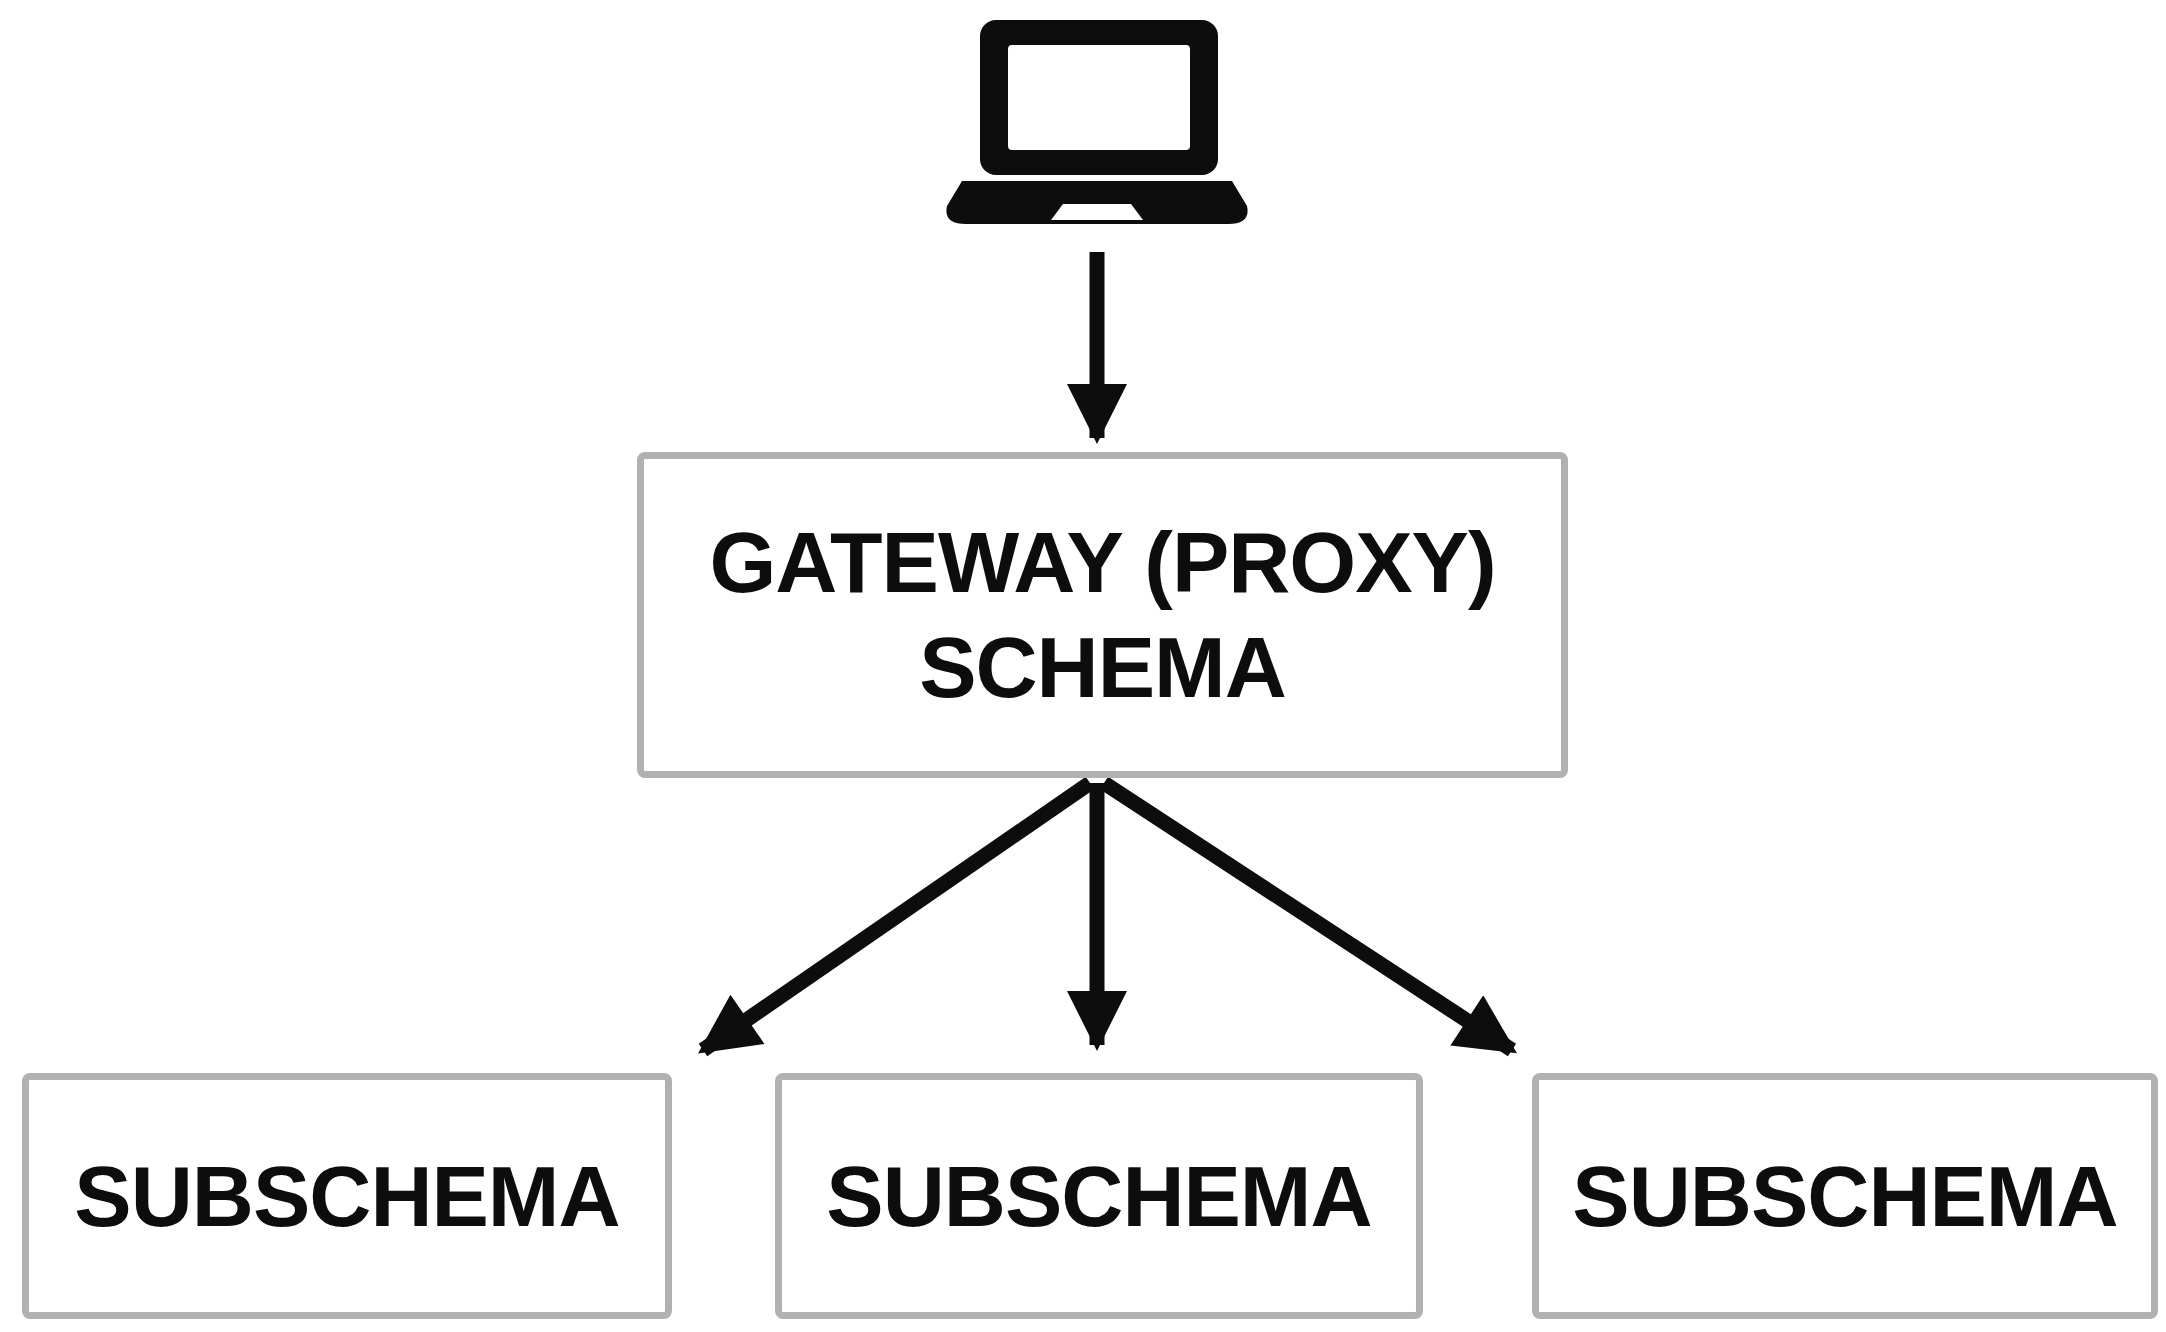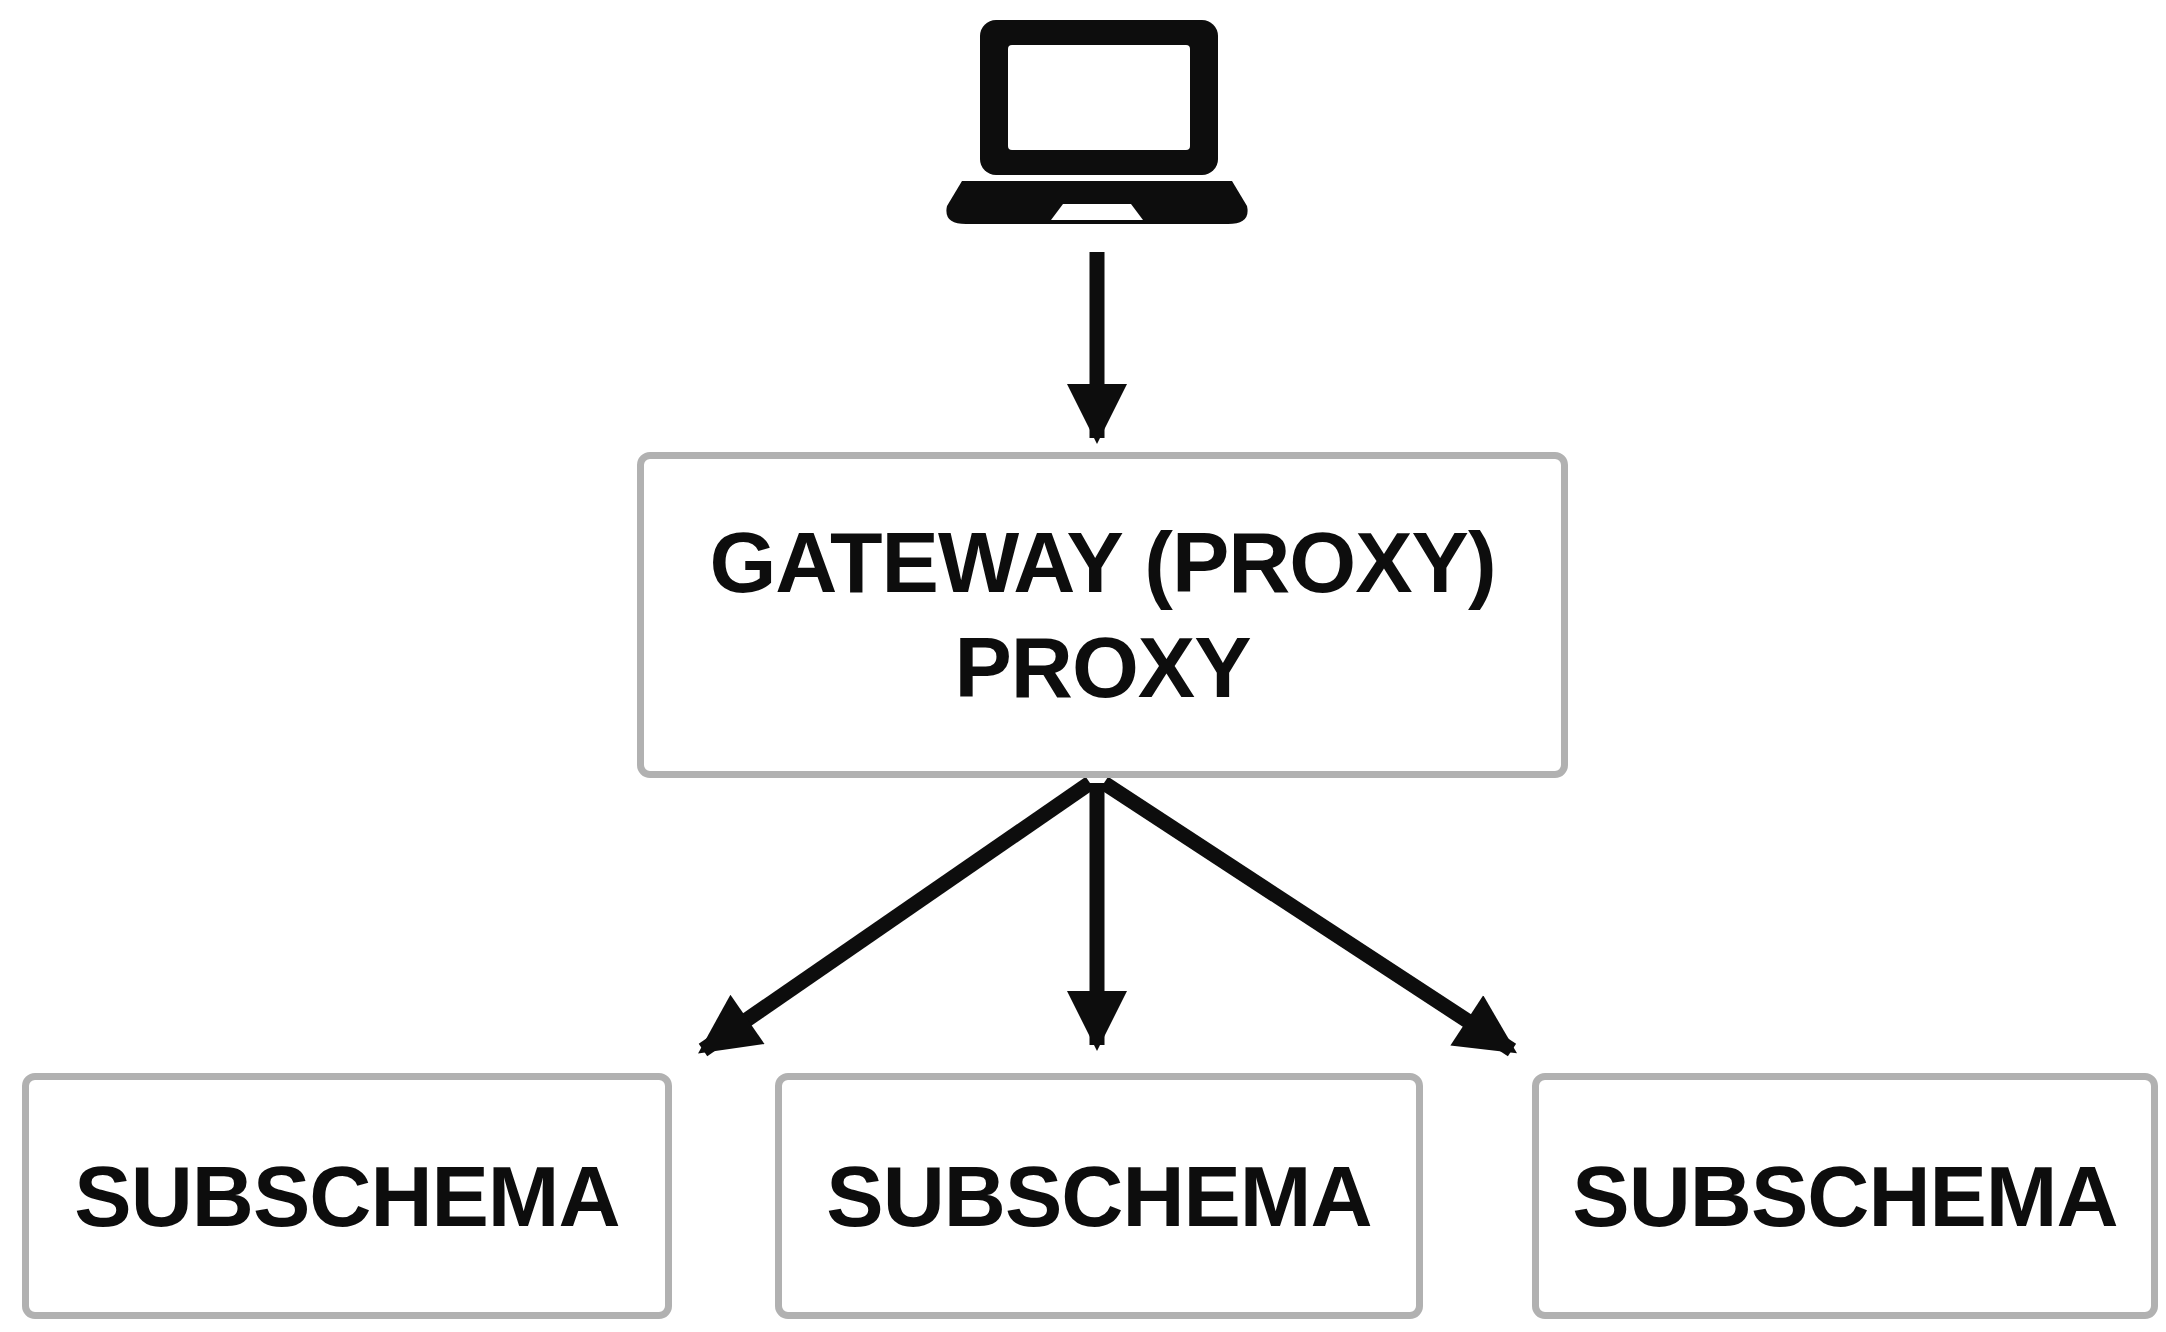--- a/index.html
+++ b/index.html
@@ -22,21 +22,21 @@
     inset:0;
     width:2166px;
     height:1332px;
     pointer-events:none;
   }
   .box{
     position:absolute;
     box-sizing:border-box;
     background:var(--box-fill);
     border:7px solid var(--box-border);
-    border-radius:13px;
+    border-radius:8px;
     display:flex;
     flex-direction:column;
     align-items:center;
     justify-content:center;
     text-align:center;
   }
   .box .label{
     color:var(--ink);
     font-weight:700;
     font-size:86px;
@@ -98,21 +98,21 @@
 
     <line class="wire" marker-end="url(#ah)" x1="1090" y1="783" x2="703" y2="1050"></line>
 
     <line class="wire" marker-end="url(#ah)" x1="1097" y1="783" x2="1097" y2="1045"></line>
 
     <line class="wire" marker-end="url(#ah)" x1="1104" y1="783" x2="1512" y2="1050"></line>
   </svg>
 
   <div class="box" id="gateway-box">
     <div class="label">GATEWAY (PROXY)</div>
-    <div class="label">PROXY</div>
+    <div class="label">SCHEMA</div>
   </div>
 
   <div class="box" id="subschema-box-1">
     <div class="label">SUBSCHEMA</div>
   </div>
 
   <div class="box" id="subschema-box-2">
     <div class="label">SUBSCHEMA</div>
   </div>
 

